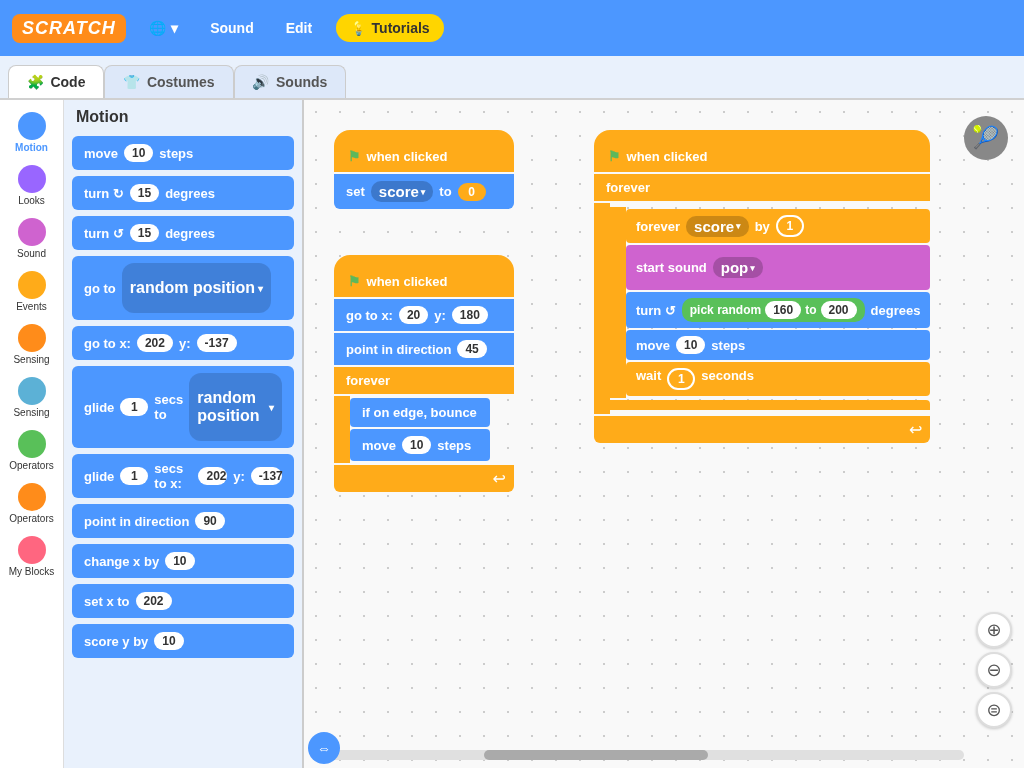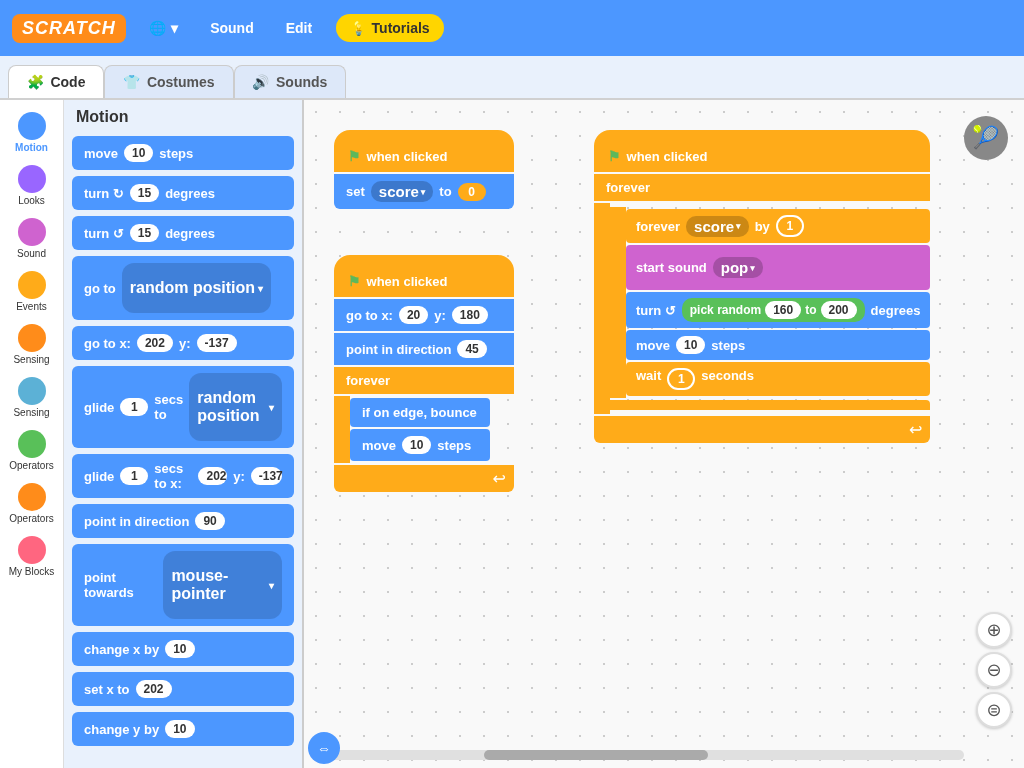--- a/index.html
+++ b/index.html
@@ -370,37 +370,33 @@
       <span class="block-value">202</span>
       <span>y:</span>
       <span class="block-value">-137</span>
     </div>
 
     <div class="block block-blue">
       <span>point in direction</span>
       <span class="block-value">90</span>
     </div>
 
-    <div class="block block-blue">
-      <span>point towards</span>
-      <span class="block-dropdown">mouse-pointer</span>
-    </div>
 
     <div class="block block-blue">
       <span>change x by</span>
       <span class="block-value">10</span>
     </div>
 
     <div class="block block-blue">
       <span>set x to</span>
       <span class="block-value">202</span>
     </div>
 
     <div class="block block-blue">
-      <span>change y by</span>
+      <span>score y by</span>
       <span class="block-value">10</span>
     </div>
   </div>
 
   <div id="code-area">
 
     <div class="sprite-icon">🎾</div>
 
     <div class="script-block" style="left:30px; top:30px;">
 

